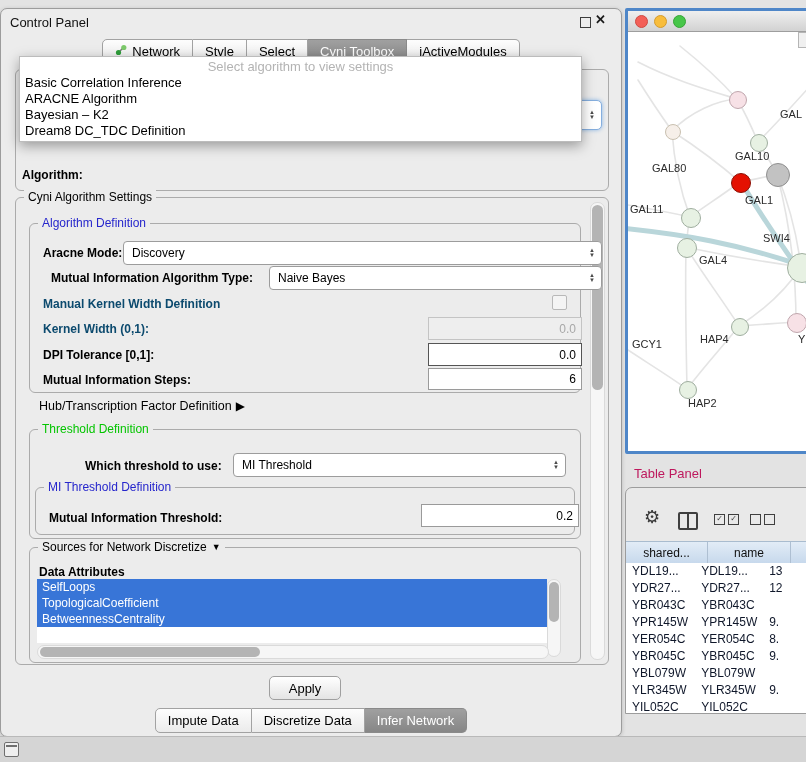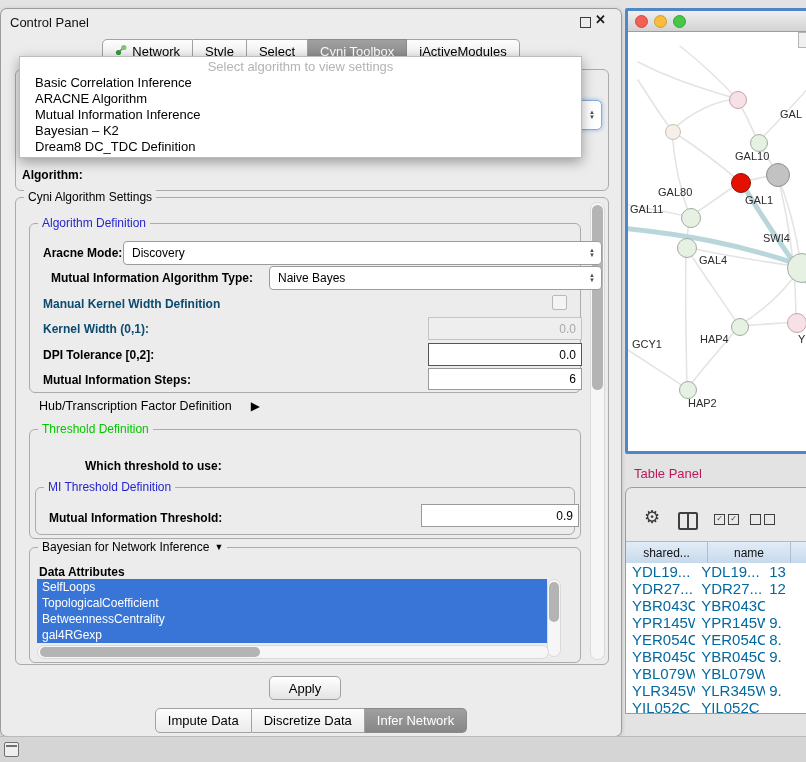--- a/index.html
+++ b/index.html
@@ -26,32 +26,32 @@
   .gtitle.green{color:#04c500}
   .lbl{position:absolute;font-size:12px;font-weight:bold;color:#000;white-space:nowrap}
   .lbl.dis{color:#0c4a6e}
   .field{position:absolute;background:#fff;border:1px solid #9a9a9a;font-size:12px;color:#000;display:flex;align-items:center;justify-content:flex-end;padding:0 5px}
   .field.dis{background:#eee;color:#a8a8a8;border-color:#c4c4c4}
   .combo{position:absolute;background:#fff;border:1px solid #9c9c9c;border-radius:4px;font-size:12px;color:#000;display:flex;align-items:center;padding:0 22px 0 8px;white-space:nowrap}
   .stepper{position:absolute;right:2px;top:50%;transform:translateY(-50%);width:14px;display:flex;flex-direction:column;align-items:center;color:#4a4a4a}
   .stepper i{font-style:normal;font-size:6px;line-height:5px}
   .checkbox{position:absolute;width:13px;height:13px;border:1px solid #b8b8b8;border-radius:2px;background:#f4f4f4}
   .btn{position:absolute;border:1px solid #9f9f9f;border-radius:5px;background:linear-gradient(#ffffff,#e4e4e4);font-size:13px;display:flex;align-items:center;justify-content:center;color:#000}
-  .sect-head{position:absolute;font-size:12.5px;color:#000;display:flex;align-items:center;gap:19px;white-space:nowrap}
+  .sect-head{position:absolute;font-size:12.5px;color:#000;display:flex;align-items:center;gap:4px;white-space:nowrap}
   .tri{font-size:9px;color:#000}
 
   
   .vtrack{position:absolute;background:#f6f6f6;border:1px solid #dadada;border-radius:7px}
   .vthumb{position:absolute;left:1px;right:1px;background:#b4b4b4;border-radius:6px}
   .htrack{position:absolute;background:#f6f6f6;border:1px solid #dadada;border-radius:7px}
   .hthumb{position:absolute;top:1px;bottom:1px;background:#b4b4b4;border-radius:6px}
 
   
   #algo-dropdown{position:absolute;left:18px;top:47px;width:561px;background:#fff;border:1px solid #bcbcbc;box-shadow:0 4px 12px rgba(0,0,0,.35);z-index:30;padding:2px 0}
-  .dd-item{font-size:13px;line-height:16px;padding:0 15px;white-space:nowrap;color:#000}
+  .dd-item{font-size:13px;line-height:16px;padding:0 5px;white-space:nowrap;color:#000}
   .dd-item.prompt{color:#b3b3b3;text-align:center}
   .dd-item.selected{font-weight:normal}
 
   
   #combo-fragment{position:absolute;right:6px;top:30px;width:470px;height:28px;background:#fff;border:1px solid #85aede;border-radius:5px;box-shadow:0 0 4px #8cb6e4;z-index:1}
   #algo-label-fragment{position:absolute;left:6px;top:98px;z-index:1}
 
   
   #attr-list{position:absolute;overflow:hidden;background:#fff}
   .attr-item{height:16px;line-height:16px;background:#3875d7;color:#fff;font-size:12px;padding:0 5px;white-space:nowrap}
@@ -74,21 +74,21 @@
   #table-panel{position:absolute;left:625px;top:487px;width:190px;height:225px;background:#e9e9e9;border:1px solid #9c9c9c;border-radius:7px 7px 0 0;overflow:hidden}
   .gear{position:absolute;left:18px;top:20px;font-size:18px;color:#3a3a3a;line-height:18px}
   .cols-ico{position:absolute;left:52px;top:24px;width:16px;height:14px;border:2px solid #3f3f3f;border-radius:2px}
   .cols-ico::after{content:"";position:absolute;left:50%;top:0;bottom:0;width:2px;background:#3f3f3f;transform:translateX(-50%)}
   .cb-pair{position:absolute;top:26px;display:flex;gap:3px}
   .cb{width:9px;height:9px;border:1.5px solid #3f3f3f;font-size:8px;line-height:8px;color:#3f3f3f;text-align:center}
   #tp-header{position:absolute;left:0;top:53px;height:22px;display:flex;background:linear-gradient(#e2ecf7,#c6d8ec);border-top:1px solid #a9bccf;border-bottom:1px solid #98abc0}
   .th{border-right:1px solid #aebfd2;font-size:12px;display:flex;align-items:center;justify-content:center;color:#111;white-space:nowrap;overflow:hidden}
   #tp-rows{position:absolute;left:0;top:75px;right:0;bottom:0;background:#fff}
   .tr{display:flex;height:17px}
-  .td{font-size:15px;line-height:17px;white-space:nowrap;overflow:hidden;color:#0369a1}
+  .td{font-size:12px;line-height:17px;white-space:nowrap;overflow:hidden;color:#0f172a}
 
   
   #footer{position:absolute;left:0;top:736px;width:806px;height:26px;background:#d5d5d5;border-top:1px solid #b9b9b9}
   #mini-icon{position:absolute;left:4px;top:742px;width:13px;height:13px;border:1.5px solid #6f6f6f;border-radius:2px;background:#efefef}
   #mini-icon::after{content:"";position:absolute;left:1px;right:1px;top:2px;height:2px;background:#6f6f6f}
 </style>
 </head>
 <body>
 
 <div id="control-panel">
@@ -126,21 +126,20 @@
           <i>▼</i>
         </span>
       </div>
     <div id="algo-label-fragment" class="lbl">Algorithm:</div>
   </div>
 
   <div id="algo-dropdown">
       <div class="dd-item prompt">Select algorithm to view settings</div>
       <div class="dd-item">Basic Correlation Inference</div>
       <div class="dd-item selected">ARACNE Algorithm</div>
-      <div class="dd-item">Mutual Information Inference</div>
       <div class="dd-item">Bayesian – K2</div>
       <div class="dd-item">Dream8 DC_TDC Definition</div>
     </div>
 
   <div class="group" style="left:14px;top:188px;width:592px;height:466px">
     <div class="gtitle">Cyni Algorithm Settings</div>
     <div class="vtrack" style="right:3px;top:4px;width:13px;height:456px">
       <div class="vthumb" style="top:2px;height:185px"></div>
     </div>
   </div>
@@ -161,52 +160,58 @@
     <span>Naive Bayes</span>
     <span class="stepper">
         <i>▲</i>
         <i>▼</i>
       </span>
   </div>
   <div class="lbl dis" style="left:42px;top:288px">Manual Kernel Width Definition</div>
   <div class="checkbox" style="left:551px;top:286px"></div>
   <div class="lbl dis" style="left:42px;top:313px">Kernel Width (0,1):</div>
   <div class="field dis" style="left:427px;top:308px;width:142px;height:21px">0.0</div>
-  <div class="lbl" style="left:42px;top:339px">DPI Tolerance [0,2]:</div>
+  <div class="lbl" style="left:42px;top:339px">DPI Tolerance [0,1]:</div>
   <div class="field" style="left:427px;top:334px;width:142px;height:21px;border-color:#555">0.0</div>
   <div class="lbl" style="left:42px;top:364px">Mutual Information Steps:</div>
   <div class="field" style="left:427px;top:359px;width:142px;height:20px">6</div>
 
   <div class="sect-head" style="left:38px;top:390px">
     <span>Hub/Transcription Factor Definition</span>
     <span class="tri" style="font-size:12px">▶</span>
   </div>
 
   <div class="group" style="left:28px;top:420px;width:550px;height:108px">
     <div class="gtitle green">Threshold Definition</div>
   </div>
   <div class="lbl" style="left:84px;top:450px">Which threshold to use:</div>
+  <div class="combo" style="left:232px;top:444px;width:301px;height:22px">
+    <span>MI Threshold</span>
+    <span class="stepper">
+        <i>▲</i>
+        <i>▼</i>
+      </span>
+  </div>
   <div class="group" style="left:34px;top:478px;width:538px;height:46px">
     <div class="gtitle blue">MI Threshold Definition</div>
   </div>
   <div class="lbl" style="left:48px;top:502px">Mutual Information Threshold:</div>
-  <div class="field" style="left:420px;top:495px;width:146px;height:21px">0.9</div>
+  <div class="field" style="left:420px;top:495px;width:146px;height:21px">0.2</div>
 
   <div class="group" style="left:28px;top:538px;width:550px;height:114px">
     <div class="gtitle">
-      <span>Bayesian for Network Inference</span>
+      <span>Sources for Network Discretize</span>
       <span class="tri">▼</span>
     </div>
   </div>
   <div class="lbl" style="left:38px;top:556px">Data Attributes</div>
   <div id="attr-list" style="left:36px;top:570px;width:510px;height:64px">
       <div class="attr-item">SelfLoops</div>
       <div class="attr-item">TopologicalCoefficient</div>
       <div class="attr-item">BetweennessCentrality</div>
-      <div class="attr-item">gal4RGexp</div>
     </div>
   <div class="vtrack" style="left:546px;top:570px;width:12px;height:76px">
     <div class="vthumb" style="top:2px;height:40px"></div>
   </div>
   <div class="htrack" style="left:36px;top:636px;width:510px;height:12px">
     <div class="hthumb" style="left:2px;width:220px"></div>
   </div>
 
   <div class="btn" style="left:268px;top:667px;width:70px;height:22px">Apply</div>
 
@@ -262,21 +267,21 @@
         <div class="node" style="left: 122px; top: 102px; width: 16px; height: 16px; background: rgb(231, 241, 227); border: 1px solid rgb(159, 174, 159);"></div>
         <div class="node" style="left: 103px; top: 141px; width: 18px; height: 18px; background: rgb(228, 17, 2); border: 1px solid rgb(140, 16, 5);"></div>
         <div class="node" style="left: 138px; top: 131px; width: 22px; height: 22px; background: rgb(194, 194, 194); border: 1px solid rgb(143, 143, 143);"></div>
         <div class="node" style="left: 53px; top: 176px; width: 18px; height: 18px; background: rgb(231, 241, 227); border: 1px solid rgb(159, 174, 159);"></div>
         <div class="node" style="left: 49px; top: 206px; width: 18px; height: 18px; background: rgb(231, 241, 227); border: 1px solid rgb(159, 174, 159);"></div>
         <div class="node" style="left: 159px; top: 221px; width: 28px; height: 28px; background: rgb(231, 241, 227); border: 1px solid rgb(159, 174, 159);"></div>
         <div class="node" style="left: 103px; top: 286px; width: 16px; height: 16px; background: rgb(231, 241, 227); border: 1px solid rgb(159, 174, 159);"></div>
         <div class="node" style="left: 159px; top: 281px; width: 18px; height: 18px; background: rgb(247, 225, 230); border: 1px solid rgb(192, 166, 173);"></div>
         <div class="node" style="left: 51px; top: 349px; width: 16px; height: 16px; background: rgb(231, 241, 227); border: 1px solid rgb(159, 174, 159);"></div>
         <div class="nlabel" style="left: 152px; top: 76px;">GAL</div>
-        <div class="nlabel" style="left: 30px; top: 130px; margin-top: 24px;">GAL80</div>
+        <div class="nlabel" style="left: 24px; top: 130px;">GAL80</div>
         <div class="nlabel" style="left: 107px; top: 118px;">GAL10</div>
         <div class="nlabel" style="left: 2px; top: 171px;">GAL11</div>
         <div class="nlabel" style="left: 117px; top: 162px;">GAL1</div>
         <div class="nlabel" style="left: 135px; top: 200px;">SWI4</div>
         <div class="nlabel" style="left: 71px; top: 222px;">GAL4</div>
         <div class="nlabel" style="left: 4px; top: 306px;">GCY1</div>
         <div class="nlabel" style="left: 72px; top: 301px;">HAP4</div>
         <div class="nlabel" style="left: 170px; top: 301px;">Y</div>
         <div class="nlabel" style="left: 60px; top: 365px;">HAP2</div>
       </div>

